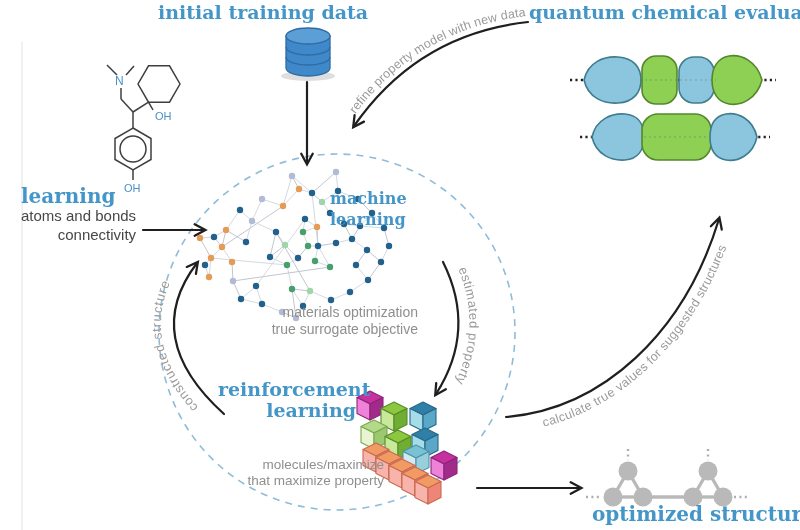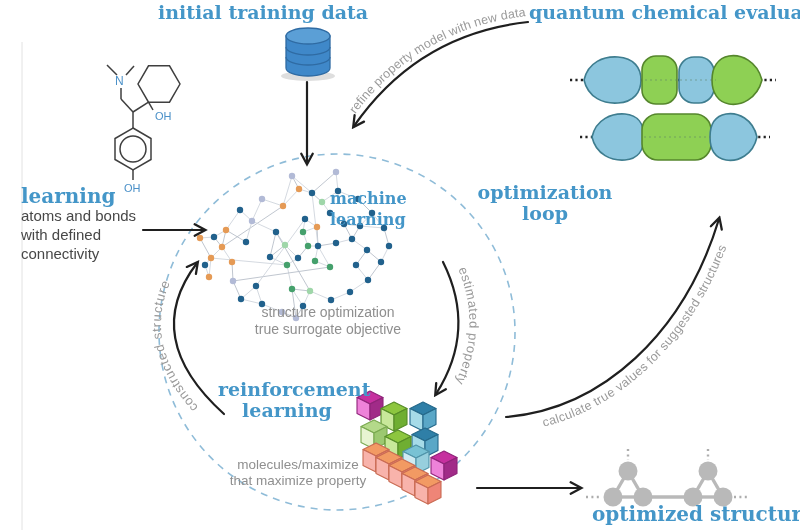--- a/index.html
+++ b/index.html
@@ -2,21 +2,21 @@
 <html><head>
 <meta charset="utf-8">
 <style>
   html,body{margin:0;padding:0;background:#fff;}
   .stage{position:relative;width:800px;height:530px;background:#ffffff;overflow:hidden;
          font-family:"Liberation Sans",sans-serif;}
   .stage svg.scene{position:absolute;left:0;top:0;}
   .h{position:absolute;font-family:"DejaVu Serif",serif;font-weight:bold;color:#4496c8;
      white-space:nowrap;}
   .cap{position:absolute;color:#8f8f8f;}
-  .cap div{white-space:nowrap;}
+  .cap div{white-space:nowrap;text-align:right;}
   .arrowtext{font-family:"Liberation Sans",sans-serif;fill:#9a9a9a;}
 </style>
 </head>
 <body>
 
 <div class="stage">
 
   <svg class="scene" width="800" height="530" viewBox="0 0 800 530">
     <defs>
       <marker id="ah" viewBox="0 0 10 10" refX="7.5" refY="5" markerWidth="6.5" markerHeight="6.5" orient="auto">
@@ -304,40 +304,35 @@
   </svg>
 
   <div class="h" style="left:158px;top:1px;font-size:19px">initial training data</div>
 
   <div class="h" style="left:529px;top:1px;font-size:19px">quantum chemical evaluation</div>
 
   <div class="h" style="left:21px;top:184px;font-size:20px">learning</div>
 
   <div class="cap" style="left:21px;top:206px;font-size:15px;line-height:19px;color:#474747">
     <div>atoms and bonds</div>
-    <div>with defined</div>
     <div>connectivity</div>
   </div>
 
   <div class="h" style="left:330px;top:188px;width:120px;font-size:16px;line-height:21px">
     <div>machine</div>
     <div>learning</div>
   </div>
 
-  <div class="h" style="left:472px;top:182px;width:146px;text-align:center;font-size:19px;line-height:21px">
-    <div>optimization</div>
-    <div>loop</div>
-  </div>
 
   <div class="cap" style="left:238px;top:304px;width:180px;text-align:center;font-size:14px;line-height:17px">
-    <div>structure optimization</div>
+    <div>materials optimization</div>
     <div>true surrogate objective</div>
   </div>
 
-  <div class="h" style="left:218px;top:379px;width:138px;text-align:center;font-size:19px;line-height:21px">
+  <div class="h" style="left:218px;top:379px;width:138px;text-align:right;font-size:19px;line-height:21px">
     <div>reinforcement</div>
     <div>learning</div>
   </div>
 
   <div class="cap" style="left:212px;top:457px;width:172px;text-align:center;font-size:13.5px;line-height:16px">
     <div>molecules/maximize</div>
     <div>that maximize property</div>
   </div>
 
   <div class="h" style="left:592px;top:502px;font-size:20px">optimized structures</div>

